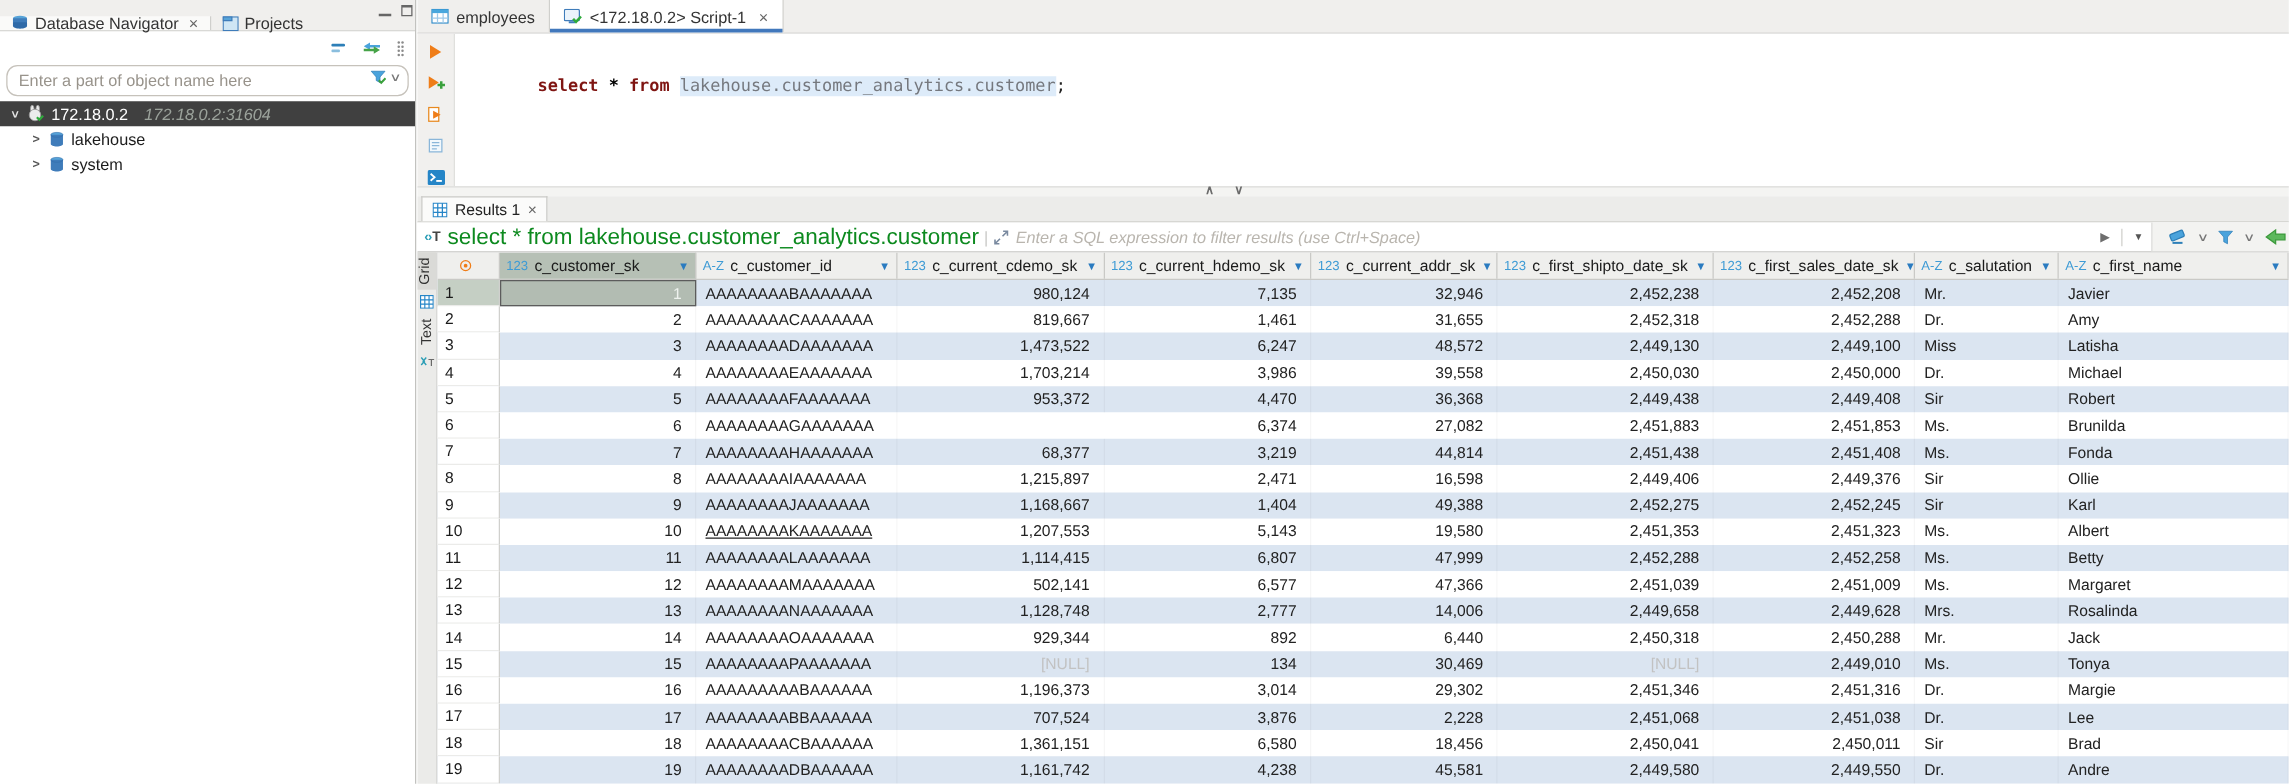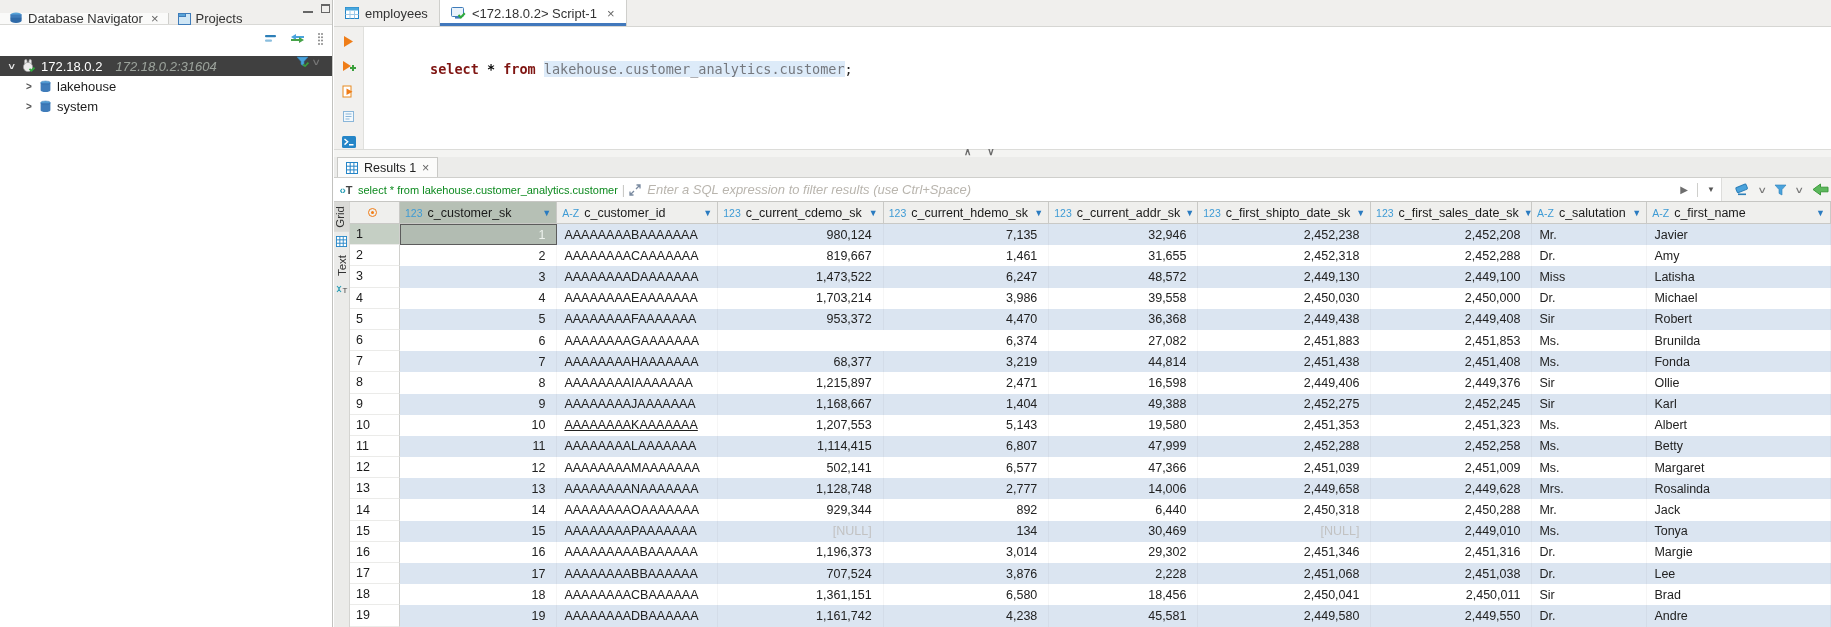--- a/index.html
+++ b/index.html
@@ -53,21 +53,21 @@
 
   
   .results { position:absolute; top:157px; left:0; right:0; bottom:0; }
   .res-tabbar { height:21px; background:#ececea; border-bottom:1px solid #cfcfcc; display:flex; align-items:stretch; }
   .res-tab { background:#fbfbfa; border:1px solid #c9c9c6; border-bottom:none; margin-left:3px; padding:0 8px; display:flex; align-items:center; gap:6px; font-size:12.5px; color:#222; }
 
   .filterbar { height:24px; background:#fff; border-bottom:1px solid #c6c6c3; display:flex; align-items:center; }
   .fx-icon { width:24px; display:flex; justify-content:center; align-items:center; gap:0; font-size:11px; }
   .fx-icon .ang { color:#2a9db5; font-weight:bold; letter-spacing:-1px; }
   .fx-icon .t { color:#444; font-weight:bold; margin-left:1px; }
-  .filter-query { color:#0d8a1f; font-size:11px; white-space:nowrap; }
+  .filter-query { color:#0d8a1f; font-size:18px; white-space:nowrap; }
   .fsep { color:#c9c9c6; margin:0 4px; }
   .filter-ph { flex:1; font-style:italic; color:#b9b5ae; font-size:13px; white-space:nowrap; overflow:hidden; }
   .fb-right { display:flex; align-items:center; gap:9px; padding:0 6px; height:100%; }
   .fb-group { display:flex; align-items:center; gap:9px; background:#f3f3f1; border-left:1px solid #dddddb; height:100%; padding:0 2px 0 12px; }
   .small-arrow { color:#555; font-size:8px; }
   .play-gray { color:#6e6e6e; font-size:10px; }
   .vdiv { width:1px; height:14px; background:#cfcfcc; }
 
   .grid-wrap { position:absolute; top:45px; left:0; right:0; bottom:0; display:flex; }
   .panel-strip { width:16px; background:#ebebe9; border-right:1px solid #d4d4d1; display:flex; flex-direction:column; align-items:center; }
@@ -150,20 +150,21 @@
             <circle cx="2" cy="8.6" r="1"></circle>
             <circle cx="5" cy="8.6" r="1"></circle>
             <circle cx="2" cy="11.9" r="1"></circle>
             <circle cx="5" cy="11.9" r="1"></circle>
           </g>
         </svg>
     </span>
   </div>
 
   <div class="nav-filter">
+    <input type="text" placeholder="Enter a part of object name here" style="">
     <span class="filter-funnel">
       <span class="icon">
         <svg width="13" height="12" viewBox="0 0 13 12">
             <path d="M1 1h11L8 5.6V10L5 8.4V5.6z" fill="#4aa3dc" stroke="#2d7fb8" stroke-width="0.6"></path>
             <path d="M7 8.2l2 2 3.4-3.6" stroke="#3aa03c" stroke-width="1.6" fill="none"></path>
           </svg>
       </span>
       <span class="chev">∨</span>
     </span>
   </div>

